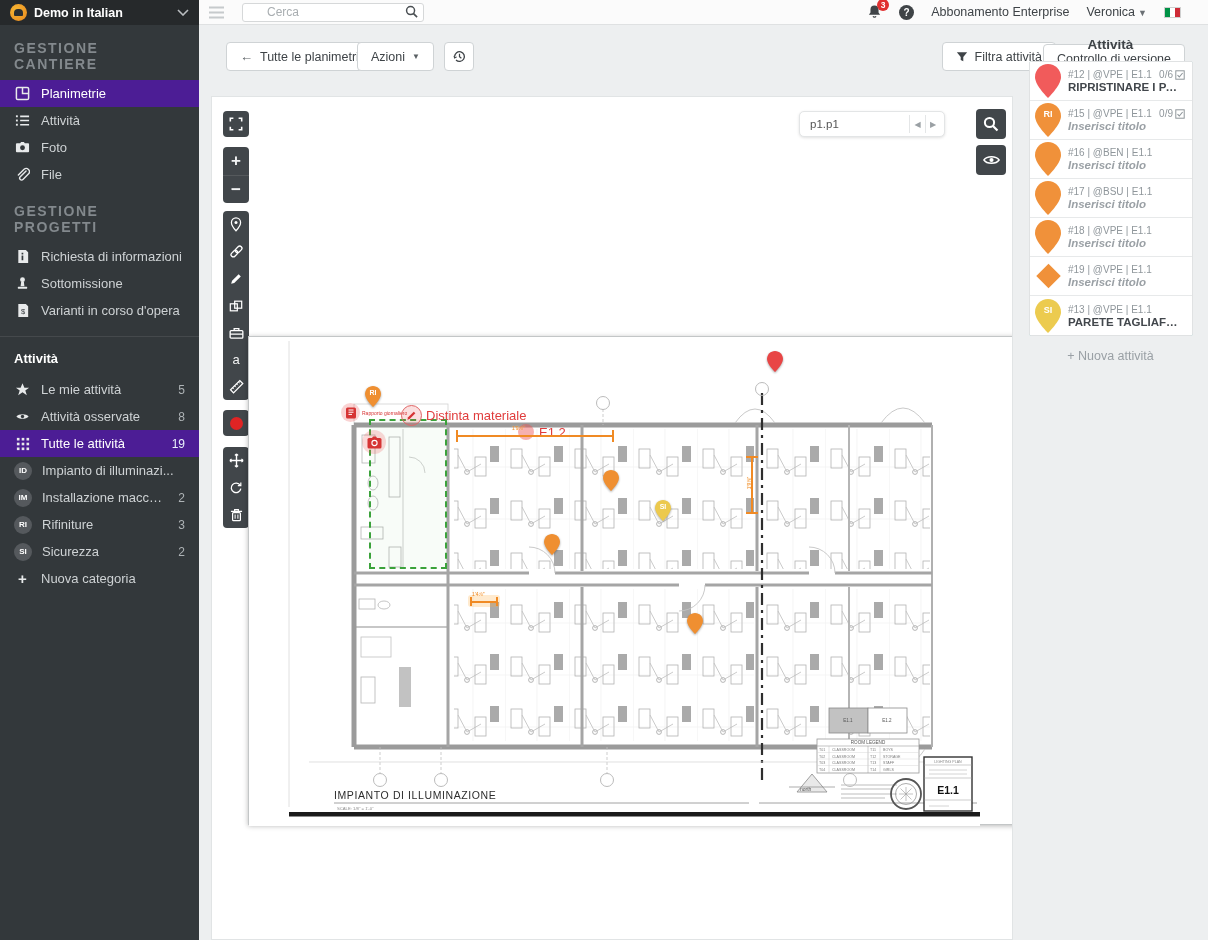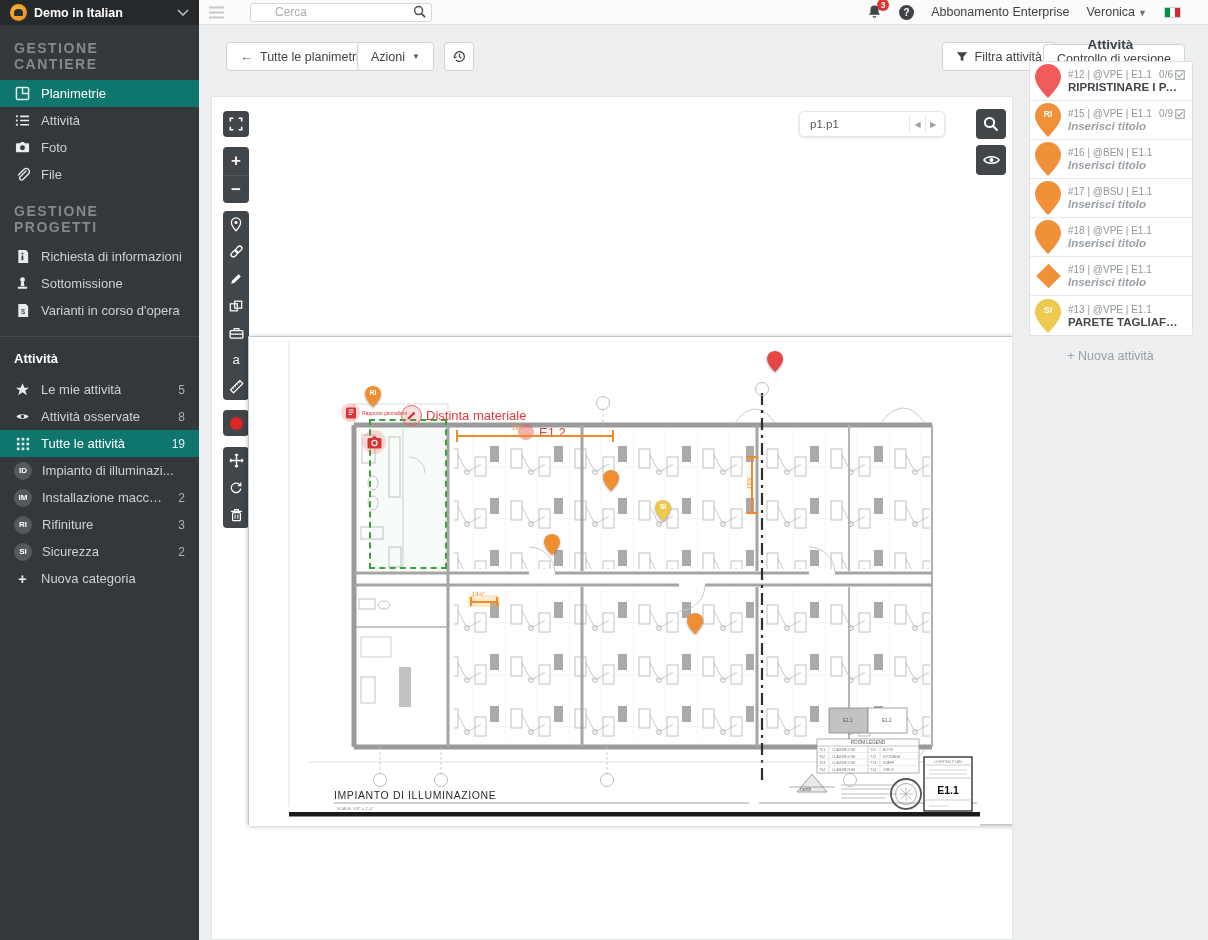--- a/index.html
+++ b/index.html
@@ -12,30 +12,30 @@
   .sidebar{position:absolute;left:0;top:0;width:199px;height:940px;background:#33383b;color:#ced2d4;z-index:5}
   .sb-head{height:25px;background:#26292b;display:flex;align-items:center;padding:0 10px;gap:7px}
   .logo{width:17px;height:17px;border-radius:50%;background:radial-gradient(circle at 35% 35%,#f7b733,#e8871e);position:relative;flex:none}
   .logo:after{content:"";position:absolute;left:4px;top:5px;width:9px;height:7px;border-radius:4px 4px 1px 1px;background:#2b2f32}
   .sb-title{font-size:12.5px;font-weight:bold;color:#fff;flex:1}
   .sec{font-size:14px;letter-spacing:1.5px;color:#83898d;font-weight:bold;padding:15px 14px 8px}
   .sbi{height:27px;display:flex;align-items:center;padding:0 14px;gap:10px;font-size:13px;cursor:pointer}
   .sbi .ico{width:17px;height:17px;flex:none;display:flex;align-items:center;justify-content:center;color:#e8eaeb}
   .sbi .lbl{flex:1;white-space:nowrap;overflow:hidden;text-overflow:ellipsis}
   .sbi .cnt{font-size:12px;color:#aeb3b6}
-  .sbi.sel{background:#0f766e;color:#fff}
+  .sbi.sel{background:#4c1d95;color:#fff}
   .sbi.sel .cnt{color:#eaf1fc}
   .badge{width:18px;height:18px;border-radius:50%;background:#55595d;color:#fff;font-size:8px;font-weight:bold;display:flex;align-items:center;justify-content:center;flex:none}
   .sb-divider{border-top:1px solid #45494c;margin:12px 0 0}
   .sb-attivita{font-size:13px;font-weight:bold;color:#fff;padding:14px 14px 10px}
 
   
   .topbar{position:absolute;left:199px;top:0;right:0;height:25px;background:#fbfbfb;border-bottom:1px solid #dfe1e2;display:flex;align-items:center;z-index:4}
   .burger{margin-left:9px;cursor:pointer}
-  .tsearch{position:relative;margin-left:25px}
+  .tsearch{position:relative;margin-left:17px}
   .tsearch input{width:182px;height:19px;border:1px solid #d6d8d9;border-radius:3px;background:#fff;font-size:12px;padding:0 24px 0 24px;color:#555;outline:none;font-family:"Liberation Sans",sans-serif}
   .tsearch input::placeholder{color:#a9aeb1}
   .tsearch .mag{position:absolute;right:6px;top:3px}
   .top-right{margin-left:auto;display:flex;align-items:center;gap:17px;padding-right:27px}
   .bell{position:relative;cursor:pointer}
   .bell .nb{position:absolute;top:-5px;right:-7px;min-width:12px;height:12px;border-radius:7px;background:#e03131;color:#fff;font-size:8.5px;font-weight:bold;display:flex;align-items:center;justify-content:center;padding:0 2px}
   .help{width:15px;height:15px;border-radius:50%;background:#3f4447;color:#fff;font-size:10px;font-weight:bold;display:flex;align-items:center;justify-content:center;cursor:pointer}
   .toptxt{font-size:12.5px;color:#3e4347;cursor:pointer}
   .caret{font-size:9px;color:#6b7074;margin-left:3px}
   .flag{width:17px;height:11px;display:flex;border:1px solid #d0d0d0;cursor:pointer}

